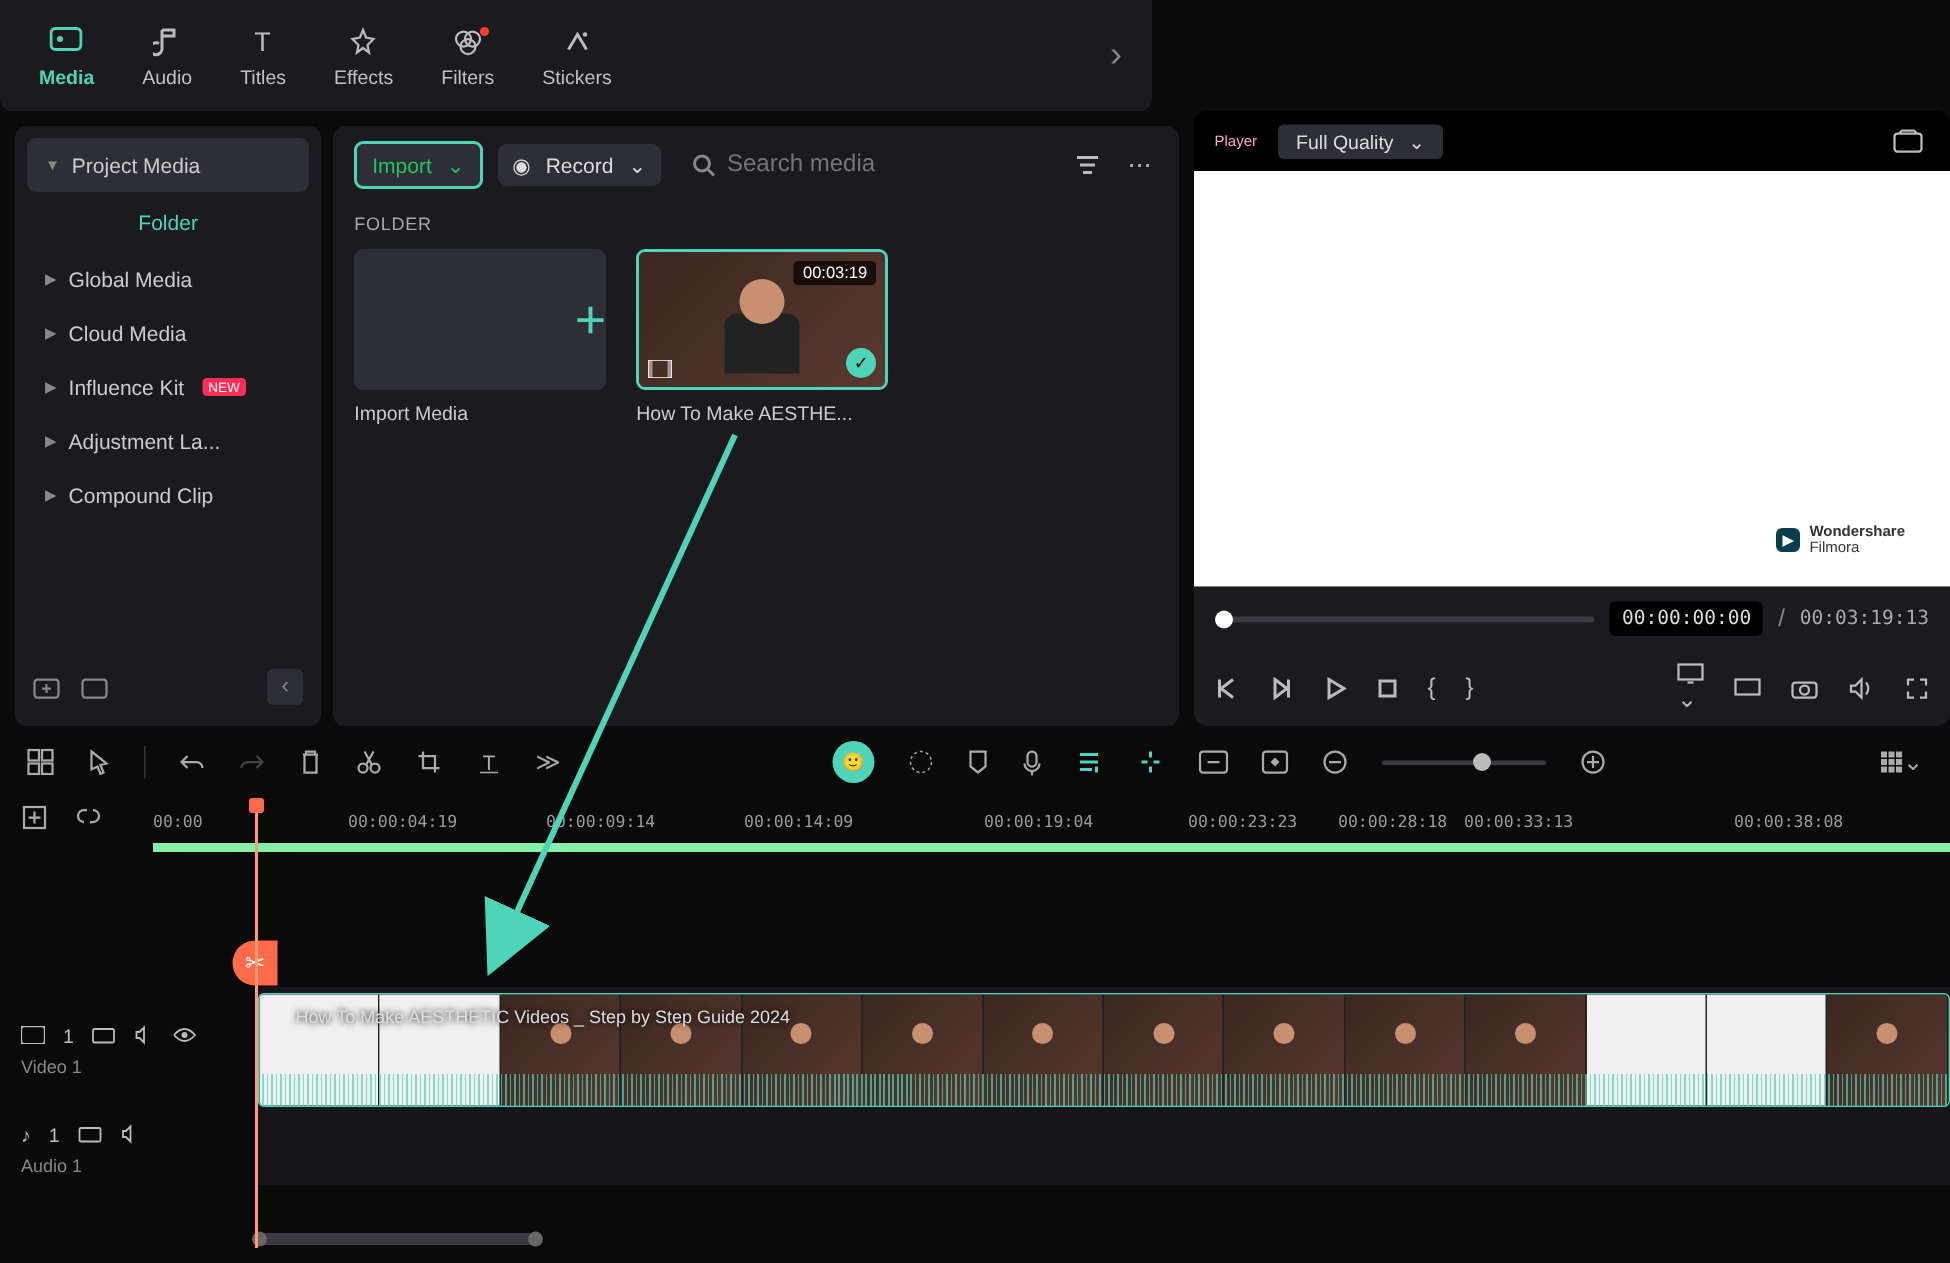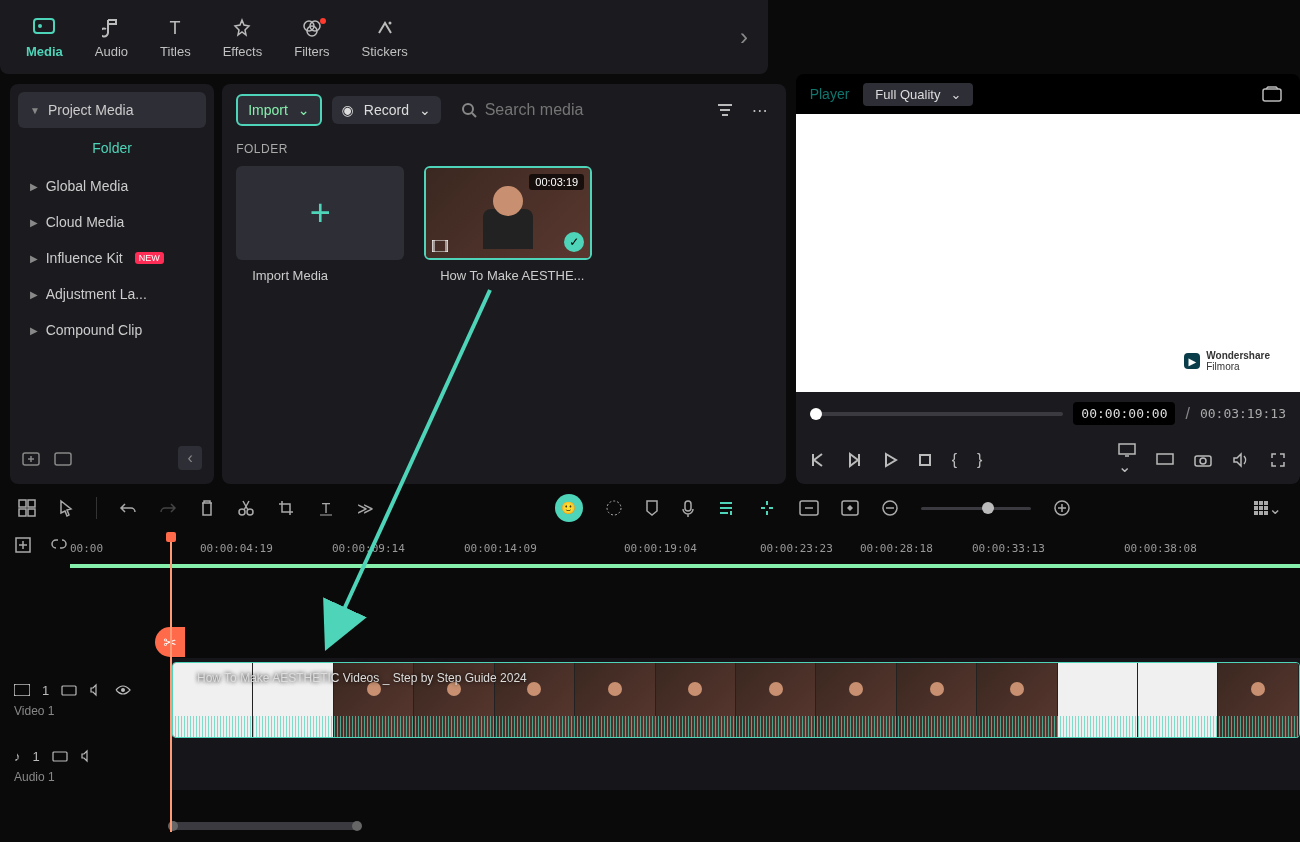--- a/index.html
+++ b/index.html
@@ -23,43 +23,43 @@
 .side-item { display: flex; align-items: center; padding: 10px 12px; border-radius: 6px; cursor: pointer; font-size: 14px; color: #ccc; gap: 8px; }
 .side-item.active { background: #2e2e36; }
 .side-item .chev { font-size: 10px; color: #888; }
 .folder-label { color: #4ed4b8; text-align: center; padding: 12px 0; font-size: 14px; }
 .side-bottom { margin-top: auto; display: flex; align-items: center; gap: 14px; padding: 6px 4px; }
 .side-bottom .spacer { flex: 1; }
 .side-icon-btn { width: 24px; height: 24px; display: flex; align-items: center; justify-content: center; color: #888; cursor: pointer; background: #2e2e36; border-radius: 4px; }
 
 
 .center-toolbar { display: flex; align-items: center; gap: 10px; }
-.import-btn { border: 2px solid #4ed4b8; background: #2e2e36; color: #86efac; padding: 6px 10px; border-radius: 6px; display: flex; gap: 10px; cursor: pointer; font-size: 14px; }
+.import-btn { border: 2px solid #4ed4b8; background: #2e2e36; color: #22c55e; padding: 6px 10px; border-radius: 6px; display: flex; gap: 10px; cursor: pointer; font-size: 14px; }
 .record-btn { background: #2e2e36; color: #ddd; padding: 6px 10px; border-radius: 6px; display: flex; align-items: center; gap: 10px; cursor: pointer; font-size: 14px; }
 .search-wrap { display: flex; align-items: center; gap: 8px; padding: 6px 10px; color: #888; flex: 1; }
 .search-input { background: transparent; border: none; color: #ccc; font-size: 16px; outline: none; flex: 1; }
 .tb-icon { color: #bbb; cursor: pointer; padding: 4px; }
 
 .folder-header { font-size: 12px; color: #aaa; margin: 16px 0 10px 0; letter-spacing: 0.5px; }
 .media-grid { display: flex; gap: 20px; }
 .media-card { width: 168px; }
-.media-thumb { width: 168px; height: 94px; background: #2e2e36; border-radius: 6px; display: flex; align-items: center; justify-content: center; position: relative; }
+.media-thumb { width: 168px; height: 94px; background: #2e2e36; border-radius: 6px; display: flex; align-items: center; justify-content: flex-end; position: relative; }
 .media-thumb.selected { border: 2px solid #4ed4b8; }
 .plus-big { font-size: 36px; color: #4ed4b8; font-weight: 200; }
-.media-label { font-size: 13px; color: #ccc; margin-top: 8px; white-space: nowrap; overflow: hidden; text-overflow: ellipsis; margin-left: 16px; }
+.media-label { font-size: 13px; color: #ccc; margin-top: 8px; white-space: nowrap; overflow: hidden; text-overflow: ellipsis; }
 .duration-badge { position: absolute; top: 6px; right: 6px; background: rgba(0,0,0,0.7); color: #fff; font-size: 11px; padding: 2px 6px; border-radius: 3px; }
 .type-badge { position: absolute; bottom: 6px; left: 6px; color: #fff; font-size: 12px; }
 .check-badge { position: absolute; bottom: 6px; right: 6px; width: 20px; height: 20px; background: #4ed4b8; border-radius: 50%; display: flex; align-items: center; justify-content: center; color: #000; font-size: 12px; }
 .thumb-person { width: 100%; height: 100%; background: linear-gradient(135deg, #3a2820, #5a3830); border-radius: 4px; position: relative; overflow: hidden; }
 .thumb-person::after { content: ""; position: absolute; left: 50%; top: 20%; width: 30px; height: 30px; background: #c89070; border-radius: 50%; transform: translateX(-50%); }
 .thumb-person::before { content: ""; position: absolute; left: 50%; top: 45%; width: 50px; height: 40px; background: #222; border-radius: 8px 8px 0 0; transform: translateX(-50%); }
 
 
 .player-header { display: flex; align-items: center; padding: 8px 14px; gap: 14px; }
-.player-title { font-size: 14px; color: #0f766e; }
+.player-title { font-size: 10px; color: #f9a8d4; }
 .quality-sel { background: #2e2e36; padding: 4px 12px; border-radius: 4px; font-size: 13px; color: #ddd; display: flex; align-items: center; gap: 10px; cursor: pointer; }
 .player-header .spacer { flex: 1; }
 .preview-area { flex: 1; background: #fff; margin: 0; position: relative; display: flex; align-items: center; justify-content: center; }
 .wm-logo { display: flex; align-items: center; gap: 6px; position: absolute; right: 30px; bottom: 20px; color: #333; font-size: 10px; }
 .wm-logo .logo-mark { width: 16px; height: 16px; background: #0a3d4a; border-radius: 4px; display: flex; align-items: center; justify-content: center; color: #fff; font-size: 10px; }
 .player-scrub { display: flex; align-items: center; padding: 10px 14px; gap: 10px; background: #1a1a1f; }
 .scrub-track { flex: 1; height: 4px; background: #3a3a40; border-radius: 2px; position: relative; }
 .scrub-knob { width: 12px; height: 12px; background: #fff; border-radius: 50%; position: absolute; left: 0; top: -4px; }
 .time-box { background: #000; padding: 4px 8px; border-radius: 4px; font-size: 13px; color: #ddd; font-family: monospace; }
 .time-sep { color: #888; }
@@ -74,21 +74,21 @@
 .tl-btn { color: #aaa; cursor: pointer; display: flex; align-items: center; justify-content: center; }
 .tl-btn.green { color: #4ed4b8; }
 .tl-btn.disabled { color: #444; }
 .ai-circle { width: 28px; height: 28px; background: #4ed4b8; border-radius: 50%; display: flex; align-items: center; justify-content: center; color: #000; font-size: 12px; }
 .zoom-track { width: 110px; height: 3px; background: #3a3a40; border-radius: 2px; position: relative; }
 .zoom-knob { width: 12px; height: 12px; background: #bbb; border-radius: 50%; position: absolute; left: 55%; top: -4.5px; }
 .tl-toolbar .spacer { flex: 1; }
 
 
 .timeline-area { background: #0a0a0a; height: 300px; position: relative; }
-.ruler { display: flex; height: 36px; align-items: center; position: relative; margin-left: 70px; border-bottom: 4px solid #86efac; }
+.ruler { display: flex; height: 36px; align-items: center; position: relative; margin-left: 102px; border-bottom: 6px solid #86efac; }
 .ruler-tick { position: absolute; font-size: 11px; color: #999; font-family: monospace; }
 .playhead { position: absolute; left: 170px; top: 0; width: 2px; height: 100%; background: #ff9a76; z-index: 5; }
 .playhead::before { content: ""; position: absolute; top: 0; left: -4px; width: 10px; height: 10px; background: #ff6b4a; border-radius: 2px; }
 .cut-badge { position: absolute; left: 155px; top: 95px; width: 30px; height: 30px; background: #ff6b4a; border-radius: 50% 0 0 50%; display: flex; align-items: center; justify-content: center; color: #fff; }
 
 .track-row { display: flex; height: 84px; align-items: stretch; }
 .track-row.audio { height: 48px; }
 .track-header { width: 170px; padding: 8px 14px; display: flex; flex-direction: column; gap: 6px; justify-content: center; }
 .track-header-top { display: flex; align-items: center; gap: 12px; color: #bbb; font-size: 13px; }
 .track-label { font-size: 12px; color: #888; }
@@ -494,21 +494,21 @@
       </span>
   </div>
   <div class="ruler">
     <span class="ruler-tick" style="left:0px">00:00</span>
     <span class="ruler-tick" style="left:130px">00:00:04:19</span>
     <span class="ruler-tick" style="left:262px">00:00:09:14</span>
     <span class="ruler-tick" style="left:394px">00:00:14:09</span>
     <span class="ruler-tick" style="left:554px">00:00:19:04</span>
     <span class="ruler-tick" style="left:690px">00:00:23:23</span>
     <span class="ruler-tick" style="left:790px">00:00:28:18</span>
-    <span class="ruler-tick" style="left:902px">00:00:33:13</span>
+    <span class="ruler-tick" style="left:874px">00:00:33:13</span>
     <span class="ruler-tick" style="left:1054px">00:00:38:08</span>
   </div>
   <div class="playhead"></div>
   <div class="cut-badge">✂</div>
 
   <div style="height:90px"></div>
 
   <div class="track-row">
     <div class="track-header">
       <div class="track-header-top">

